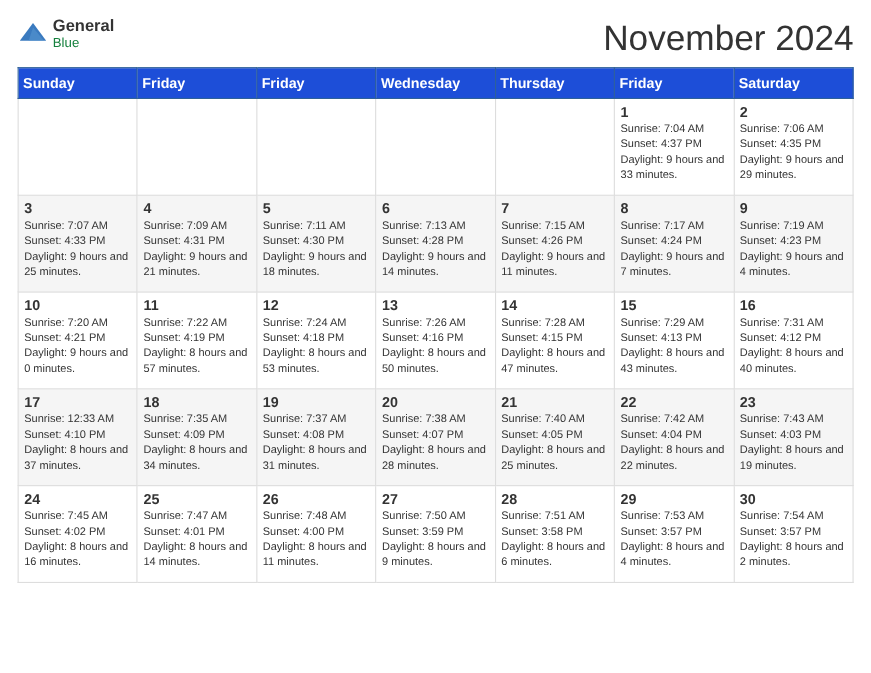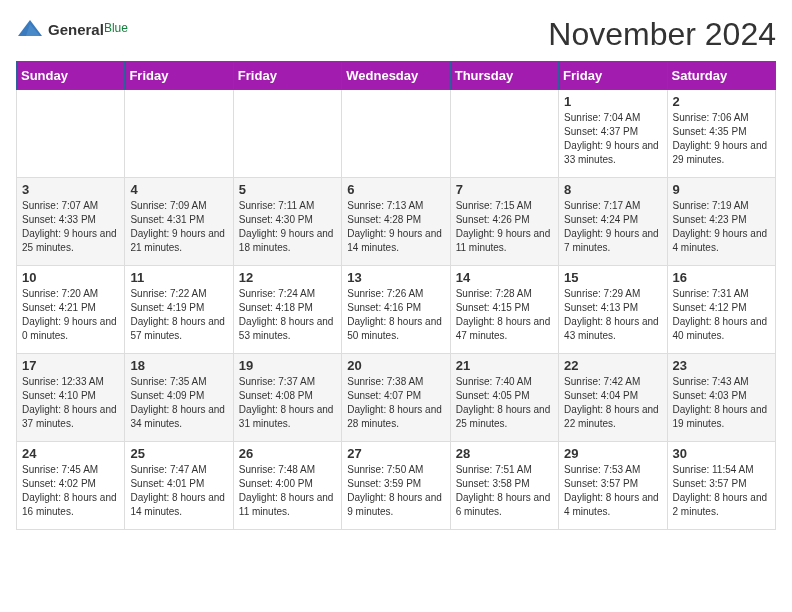--- a/index.html
+++ b/index.html
@@ -16,21 +16,21 @@
       align-items: flex-start;
       margin-bottom: 8px;
     }
     .logo {
       display: flex;
       align-items: center;
       gap: 4px;
     }
     .logo-text {
       display: flex;
-      flex-direction: row;
+      flex-direction: column;
       line-height: 1.1;
     }
     .logo-general {
       font-size: 15px;
       font-weight: bold;
       color: #333;
     }
     .logo-blue {
       font-size: 12px;
       font-weight: normal;
@@ -50,21 +50,21 @@
     .location {
       font-size: 14px;
       color: #555;
     }
     .calendar {
       width: 100%;
       border-collapse: collapse;
       border: 1px solid #ccc;
     }
     .calendar th {
-      background: #a21caf;
+      background: #1d4ed8;
       color: #fff;
       font-size: 13px;
       font-weight: bold;
       padding: 6px 4px;
       text-align: left;
       border: 1px solid #2e6099;
     }
     .calendar td {
       width: 14.28%;
       vertical-align: top;
@@ -341,20 +341,20 @@
         </td>
         <td>
           <span class="day-number">29</span>
           <div class="day-info">Sunrise: 7:53 AM
 Sunset: 3:57 PM
 Daylight: 8 hours
 and 4 minutes.</div>
         </td>
         <td>
           <span class="day-number">30</span>
-          <div class="day-info">Sunrise: 11:54 AM
+          <div class="day-info">Sunrise: 7:54 AM
 Sunset: 3:57 PM
 Daylight: 8 hours
 and 2 minutes.</div>
         </td>
       </tr>
     </tbody>
 </table>
 
 </body></html>

